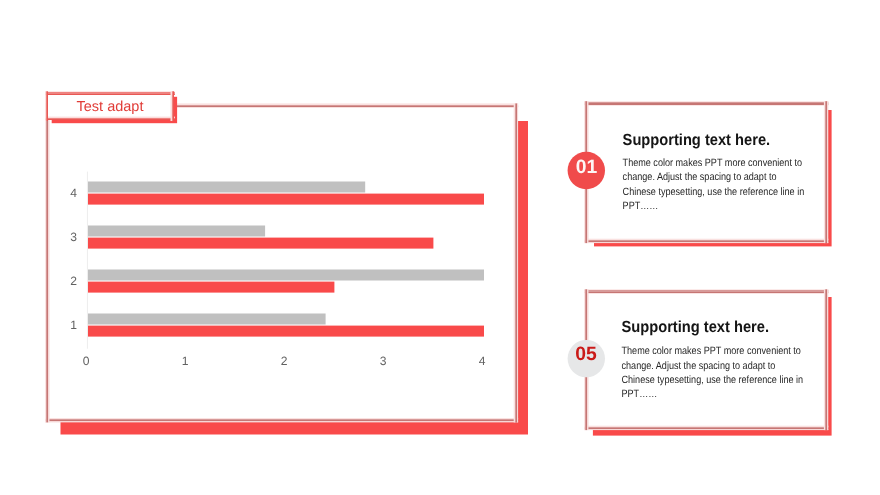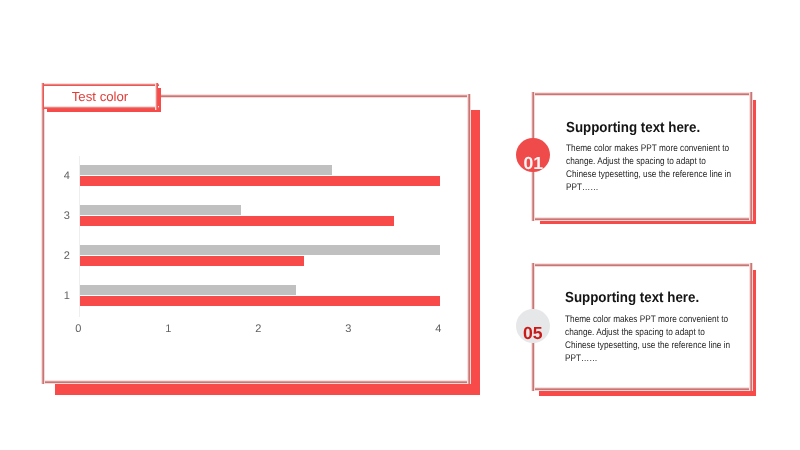--- a/index.html
+++ b/index.html
@@ -25,21 +25,21 @@
   
   .plot{position:absolute;left:0;top:0;width:800px;height:450px;}
   .axis-line{position:absolute;background:#eeeeee;}
   .bar{position:absolute;}
   .ylab,.xlab{position:absolute;color:#616161;font-size:11px;line-height:11px;}
 
   
   .rc-shadow{position:absolute;background:#f94a4a;}
   .rc-card{position:absolute;background:#fff;}
   .rc-frame{position:absolute;left:0;top:0;width:800px;height:450px;}
-  .rc-badge{position:absolute;border-radius:50%;display:flex;align-items:flex-end;justify-content:center;
+  .rc-badge{position:absolute;border-radius:50%;display:flex;align-items:flex-start;justify-content:center;
             font-weight:bold;font-size:17.6px;line-height:1;padding-top:4.2px;box-sizing:border-box;}
   .rc-h{position:absolute;font-weight:bold;font-size:14.6px;color:#151515;
         transform:scaleX(0.914);transform-origin:0 0;white-space:nowrap;}
   .rc-b{position:absolute;font-size:9.6px;color:#262626;line-height:13.05px;width:180px;
         transform:scaleX(0.86);transform-origin:0 0;}
   .rc-b .bl{white-space:nowrap;}
 </style>
 </head>
 <body>
 
@@ -68,21 +68,21 @@
       <div class="xlab" style="left: 418.2px; top: 324px; width: 40px; text-align: center;">4</div>
     </div>
   <div class="chart-frame" id="chart-frame">
       <div class="hline" style="left: 41px; top: 94px; width: 430px;"></div>
       <div class="hline" style="left: 41px; top: 380px; width: 430px;"></div>
       <div class="vline" style="left: 41px; top: 94px; height: 290px;"></div>
       <div class="vline" style="left: 467px; top: 94px; height: 290px;"></div>
     </div>
   <div class="title-shadow"></div>
   <div class="title-box">
-    <span>Test color</span>
+    <span>Test adapt</span>
   </div>
   <div class="title-frame" id="title-frame">
       <div class="hline" style="left: 41px; top: 83px; width: 118px;"></div>
       <div class="hline" style="left: 41px; top: 106px; width: 118px;"></div>
       <div class="vline" style="left: 41px; top: 83px; height: 27px;"></div>
       <div class="vline" style="left: 155px; top: 83px; height: 27px;"></div>
     </div>
 
   <div id="cards">
       <div>

